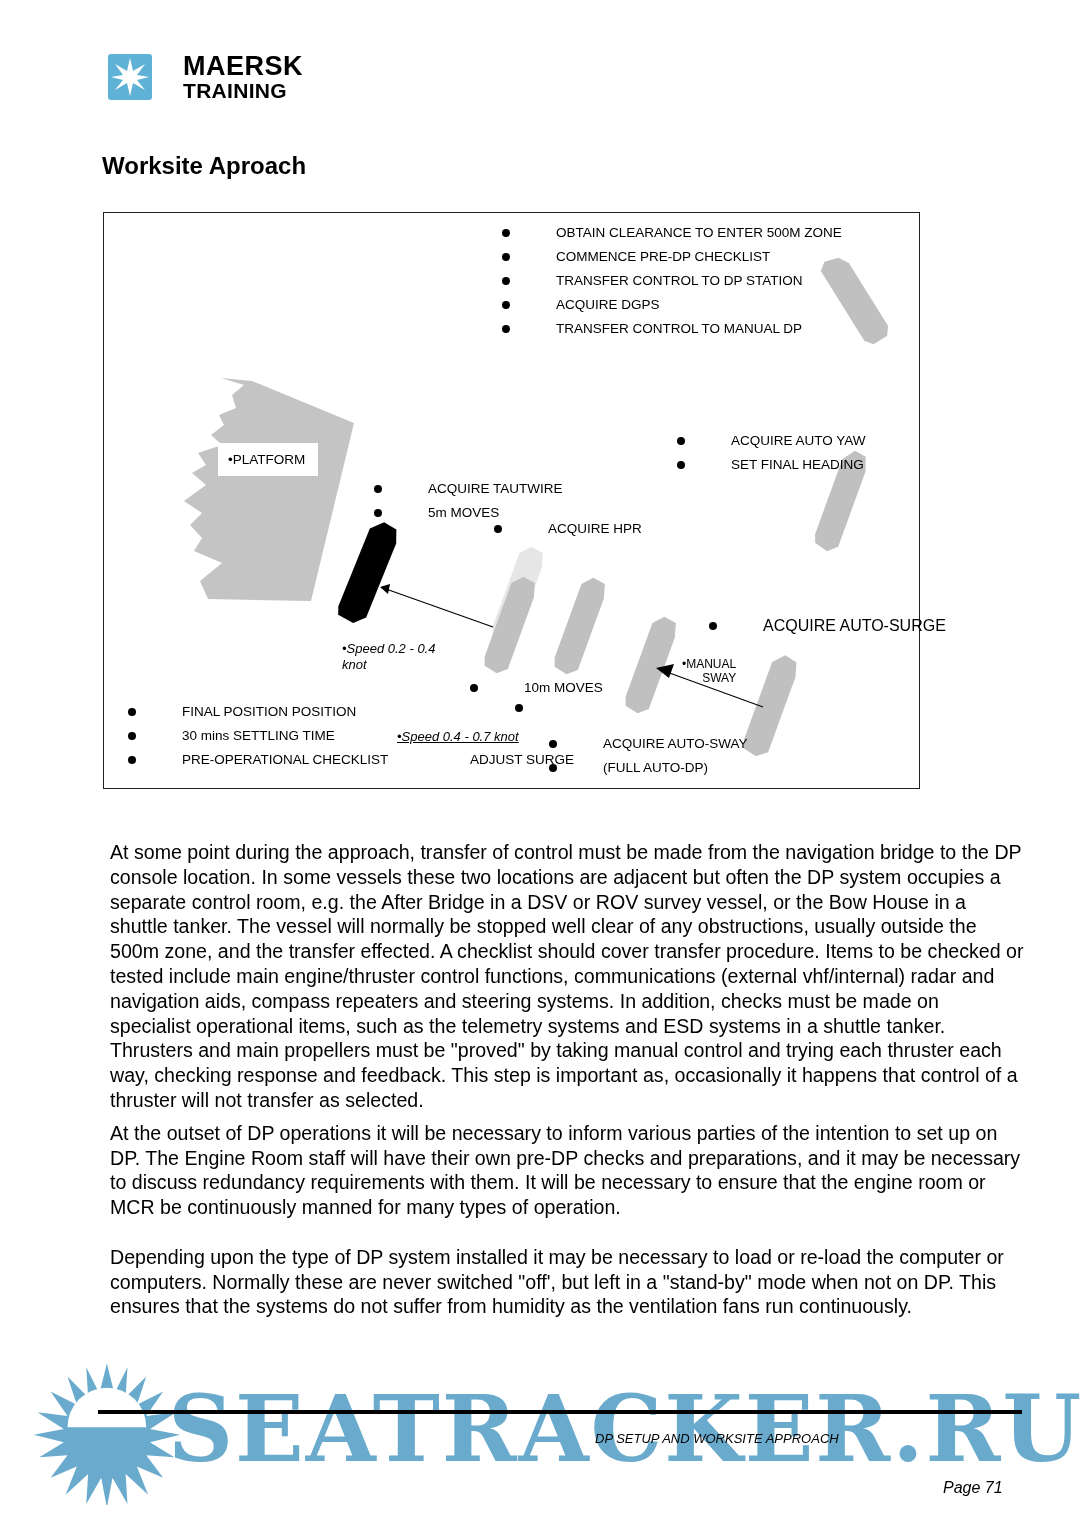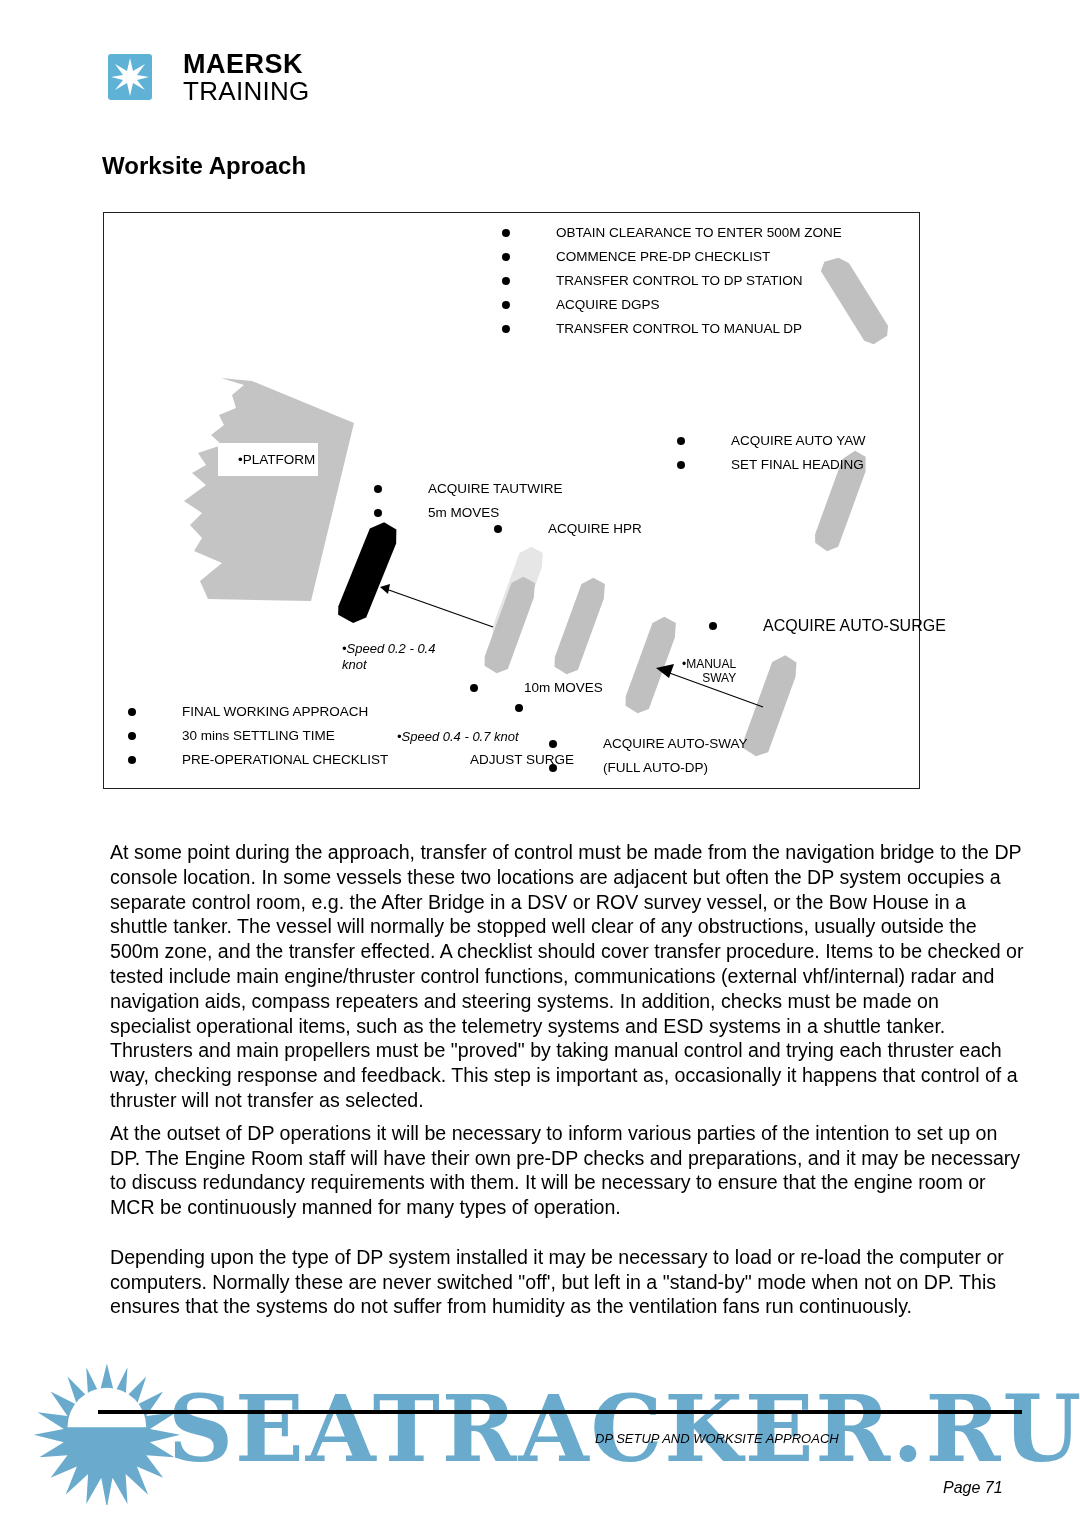--- a/index.html
+++ b/index.html
@@ -5,32 +5,32 @@
     * { margin: 0; padding: 0; box-sizing: border-box; }
     html, body { width: 1080px; height: 1515px; background: #ffffff; overflow: hidden; }
     body { position: relative; font-family: "Liberation Sans", sans-serif; color: #000; }
 
     
     .logo { position: absolute; left: 108px; top: 54px; height: 46px; display: flex; align-items: center; gap: 15px; }
     .logo-mark { width: 44px; height: 46px; background: #5fb2d6; border-radius: 3px; position: relative; }
     .logo-mark svg { position: absolute; left: 0; top: 0; }
     .logo-text { margin-left: 16px; line-height: 1; }
     .logo-line1 { font-family: "Liberation Sans", sans-serif; font-weight: 700; font-size: 27px; letter-spacing: 0.5px; display: block; }
-    .logo-line2 { font-family: "Liberation Sans", sans-serif; font-weight: 400; font-size: 26px; letter-spacing: 0.3px; display: block; margin-top: 0px; }
+    .logo-line2 { font-family: "Liberation Sans", sans-serif; font-weight: 700; font-size: 21px; letter-spacing: 0.3px; display: block; margin-top: 0px; }
 
     .page-title { position: absolute; left: 102px; top: 152px; font-weight: 700; font-size: 24px; }
 
     
     .diagram { position: absolute; left: 103px; top: 212px; width: 817px; height: 577px; border: 1.5px solid #222; background: #fff; }
     .diagram svg { position: absolute; left: 0; top: 0; }
     .lbl { position: absolute; font-size: 13.5px; white-space: nowrap; display: flex; align-items: center; gap: 40px; }
     .lbl .dot { width: 8px; height: 8px; border-radius: 50%; background: #000; margin-right: 6px; flex: none; }
     .lbl.big { font-size: 16px; }
     .ital { position: absolute; font-size: 13px; font-style: italic; line-height: 16px; }
-    .platform-box { position: absolute; left: 114px; top: 230px; width: 100px; height: 33px; background: #fff; font-size: 13.5px; display: flex; align-items: center; padding-left: 20px; }
+    .platform-box { position: absolute; left: 114px; top: 230px; width: 100px; height: 33px; background: #fff; font-size: 13.5px; display: flex; align-items: center; padding-left: 10px; }
     .sway-lbl { position: absolute; left: 578px; top: 444px; font-size: 12px; line-height: 14px; text-align: right; }
 
     
     .body-text { position: absolute; left: 102px; top: 832px; width: 930px; font-size: 19.6px; line-height: 24.8px; }
     .body-text p { margin: 8px; }
     .body-text p.gap { margin-top: 24.8px; }
 
     
     .watermark { position: absolute; left: 0; top: 1355px; width: 1080px; height: 150px; }
     .wm-text { position: absolute; left: 168px; top: 1383px; font-family: "DejaVu Serif", serif; font-weight: 700; font-size: 92px; letter-spacing: 2px; color: #6aabcd; line-height: 1; transform: scaleX(0.98); transform-origin: left; white-space: nowrap; }
@@ -163,34 +163,34 @@
 
   <div class="lbl" style="left:366px; top:467px;">
       <span class="dot"></span>
       <span>10m MOVES</span>
     </div>
   <div class="lbl" style="left:366px; top:491px;flex-direction:column;">
       <span class="dot"></span>
       <span>ADJUST SURGE</span>
     </div>
 
-  <div class="ital" style="left:293px; top:516px;">•Speed  0.4 - 0.7 knot</div>
+  <div class="ital" style="left:293px; top:516px;text-decoration:underline;">•Speed  0.4 - 0.7 knot</div>
 
   <div class="lbl" style="left:445px; top:523px;">
       <span class="dot"></span>
       <span>ACQUIRE AUTO-SWAY</span>
     </div>
   <div class="lbl" style="left:445px; top:547px;">
       <span class="dot"></span>
       <span>(FULL AUTO-DP)</span>
     </div>
 
   <div class="lbl" style="left:24px; top:491px;">
       <span class="dot"></span>
-      <span>FINAL WORKING APPROACH</span>
+      <span>FINAL POSITION POSITION</span>
     </div>
   <div class="lbl" style="left:24px; top:515px;">
       <span class="dot"></span>
       <span>30 mins SETTLING TIME</span>
     </div>
   <div class="lbl" style="left:24px; top:539px;">
       <span class="dot"></span>
       <span>PRE-OPERATIONAL CHECKLIST</span>
     </div>
 </div>

